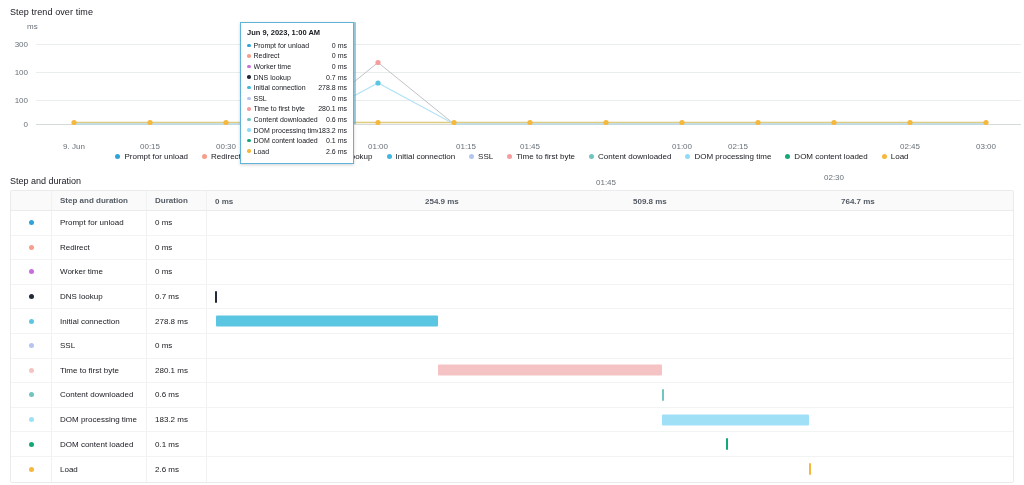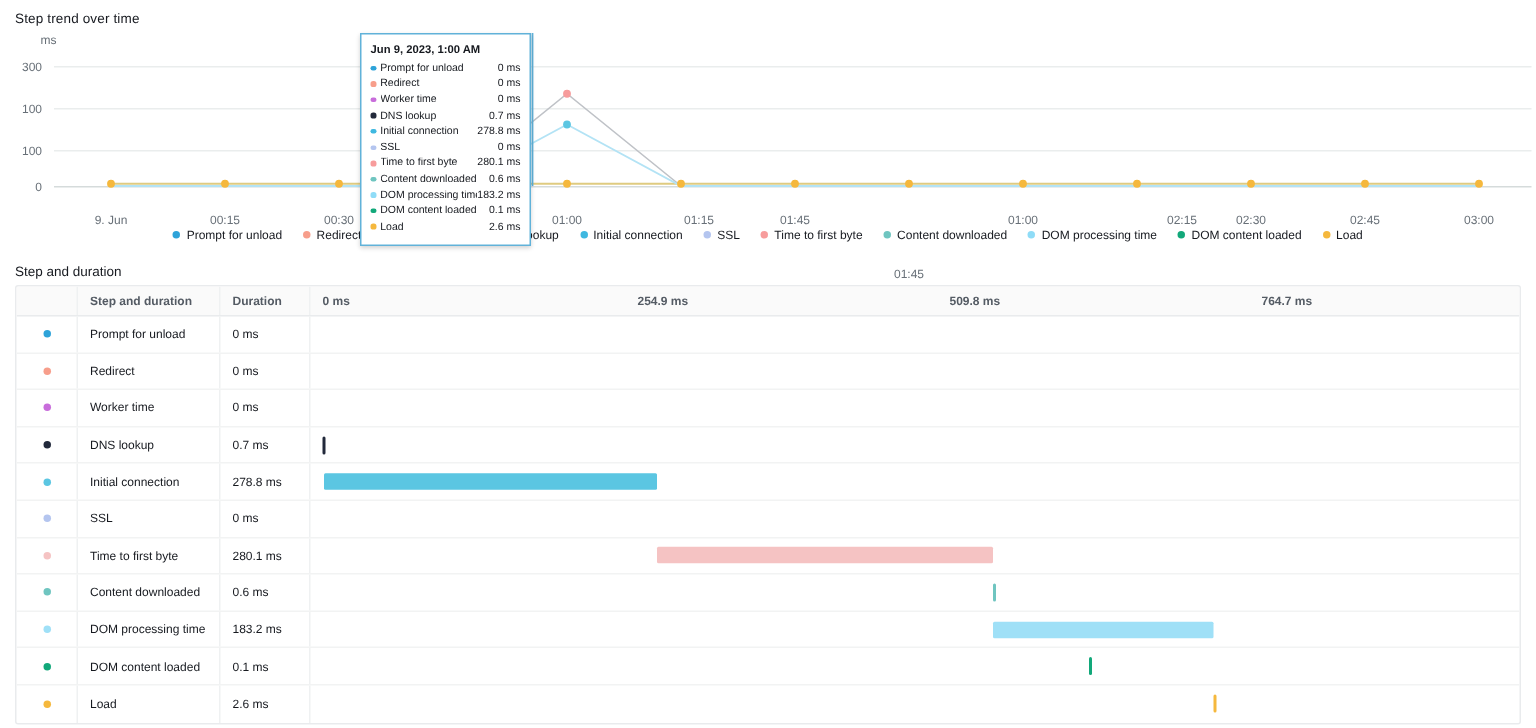--- a/index.html
+++ b/index.html
@@ -131,22 +131,22 @@
 
       <div class="x-tick" style="left:74px;">9. Jun</div>
       <div class="x-tick" style="left:150px;">00:15</div>
       <div class="x-tick" style="left:226px;">00:30</div>
       <div class="x-tick" style="left:302px;">00:45</div>
       <div class="x-tick" style="left:378px;">01:00</div>
       <div class="x-tick" style="left:454px;padding-left:24px;">01:15</div>
       <div class="x-tick" style="left:530px;">01:45</div>
       <div class="x-tick" style="left:606px;margin-top:36px;">01:45</div>
       <div class="x-tick" style="left:682px;">01:00</div>
-      <div class="x-tick" style="left:788px;text-align:center;">02:15</div>
-      <div class="x-tick" style="left:834px;">02:30</div>
+      <div class="x-tick" style="left:738px;text-align:center;">02:15</div>
+      <div class="x-tick" style="left:834px;margin-top:31px;">02:30</div>
       <div class="x-tick" style="left:910px;">02:45</div>
       <div class="x-tick" style="left:986px;">03:00</div>
     </div>
 
     <div class="legend" id="legend-host">
         <div class="legend-item">
           <span class="legend-dot" style="background: rgb(46, 163, 217);"></span>
           <span>Prompt for unload</span>
         </div>
         <div class="legend-item">

